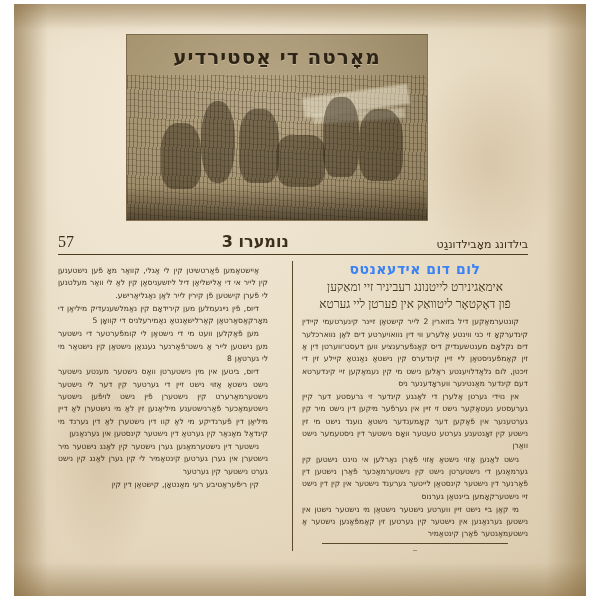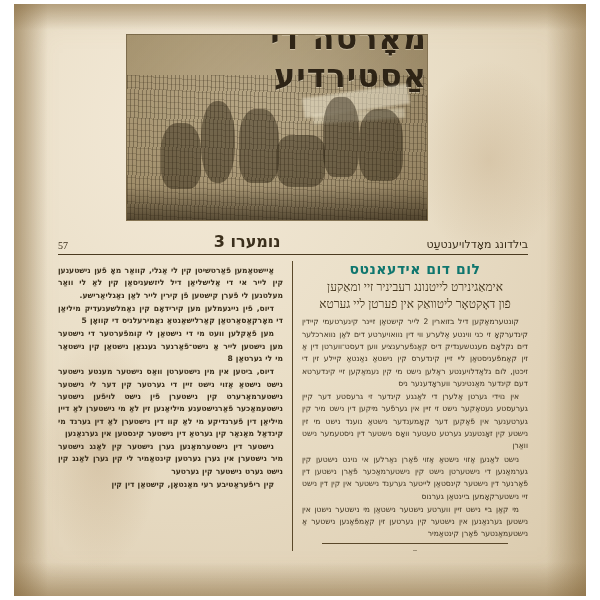--- a/index.html
+++ b/index.html
@@ -101,21 +101,21 @@
     overflow: hidden;
   }
   .masthead-title {
     position: absolute;
     top: 2px; left: 0; right: 0;
     height: 40px;
     display: flex;
     align-items: center;
     justify-content: center;
     font-family: "DejaVu Sans", sans-serif;
-    font-size: 32px;
+    font-size: 20px;
     font-weight: bold;
     letter-spacing: 1px;
     color: #2e2416;
     text-shadow: 0 1px 0 rgba(255,250,235,0.35);
     direction: rtl;
   }
   
   .engrave {
     position: absolute;
     left: 0; top: 40px; right: 0; bottom: 0;
@@ -166,21 +166,21 @@
     display: flex;
     align-items: flex-end;
     justify-content: space-between;
     font-family: "DejaVu Sans", sans-serif;
     font-size: 11px;
     color: #3b2f1c;
     direction: rtl;
   }
   .runhead .rh-page {
     font-family: "Liberation Serif", serif;
-    font-size: 10px;
+    font-size: 16px;
   }
   .runhead .rh-center {
     font-size: 16px;
     font-weight: bold;
   }
   .rule {
     margin: 3px 6px 0 6px;
     border-top: 1.4px solid #4a3a20;
     height: 0;
   }
@@ -194,28 +194,28 @@
     flex-direction: row-reverse;   
     gap: 0;
   }
   .col {
     width: 50%;
     box-sizing: border-box;
     direction: rtl;
     overflow: hidden;
   }
   .col.right { padding-left: 9px; }
-  .col.left  { padding-right: 9px; border-right: 1.2px solid #5a482a; font-weight: bold; }
+  .col.left  { padding-right: 24px; border-right: 1.2px solid #5a482a; }
 
   .article-title {
     text-align: center;
     font-family: "DejaVu Sans", sans-serif;
     font-size: 14px;
     font-weight: bold;
-    color: #0f766e;
+    color: #3b82f6;
     margin: 0 0 2px 0;
     letter-spacing: 0.5px;
   }
   .byline {
     text-align: center;
     font-size: 12px;
     color: #463venue;
     color: #463820;
     margin: 1px 0;
     line-height: 1.35;
@@ -265,21 +265,21 @@
       <div class="fig f1"></div>
       <div class="fig f2"></div>
       <div class="fig f3"></div>
       <div class="fig f6"></div>
       <div class="fig f4"></div>
       <div class="fig f5"></div>
       <div class="mast-shadow"></div>
     </div>
 
     <div class="runhead">
-      <div class="rh-right">בילדונג מאָדלויענטעַט</div>
+      <div class="rh-right">בילדונג מאָבילדונגַט</div>
       <div class="rh-center">נומערו 3</div>
       <div class="rh-page">57</div>
     </div>
     <div class="rule"></div>
 
     <div class="columns">
 
       <div class="col right">
         <div class="article-title">לום דום אידעאנטס</div>
         <div class="byline">אימאַגינירט לייטנונג רעביניר זיי ומאַקען</div>

